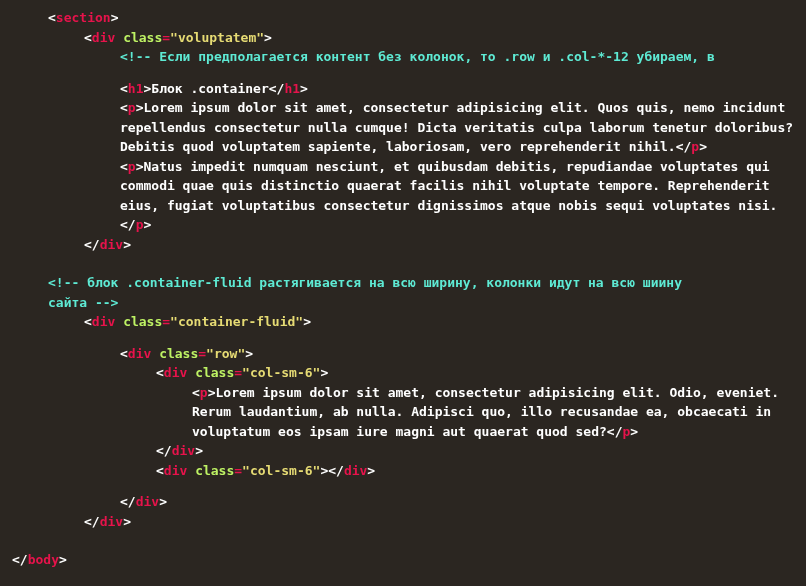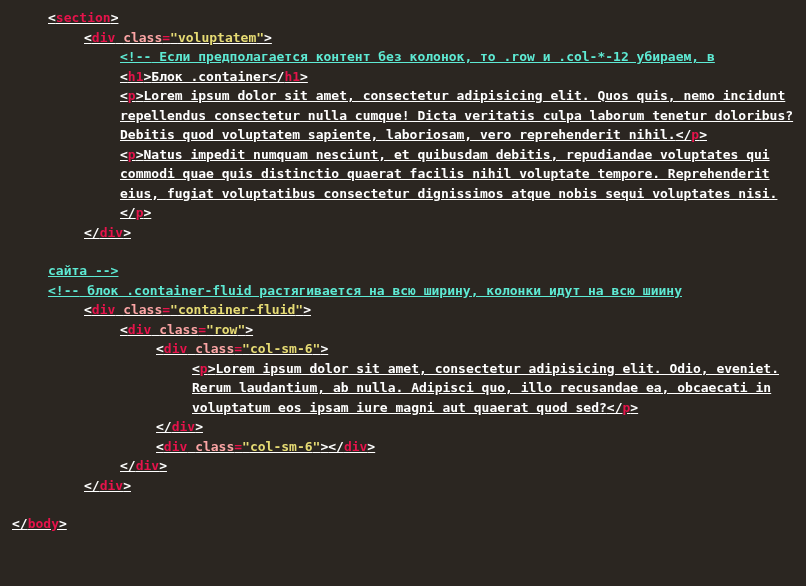--- a/index.html
+++ b/index.html
@@ -14,34 +14,33 @@
     width: 806px;
     height: 586px;
     overflow: hidden;
   }
   .editor {
     padding: 8px 0 8px 8px;
     white-space: normal;
   }
   .line {
     display: block;
-    text-decoration: underline;
   }
   .i0 { padding-left: 4px; }
   .i1 { padding-left: 40px; }
   .i2 { padding-left: 76px; }
-  .i3 { padding-left: 112px; }
+  .i3 { padding-left: 112px; margin-top: 12px; }
   .i4 { padding-left: 148px; }
   .i5 { padding-left: 184px; }
   .wrap3 { padding-left: 112px; }
   .wrap5 { padding-left: 184px; }
 
   .w { color:#fff; }       
   .tag { color:#e6134b; }  
-  .attr { color:#fca5a5; } 
+  .attr { color:#bef264; } 
   .eq { color:#e6134b; }
   .str { color:#e6db74; }  
   .txt { color:#fff; }
   .com { color:#5eead4; }  
   .blank { height: 19px; }
 </style>
 </head>
 <body>
 
 <div class="editor">
@@ -72,24 +71,24 @@
   </div>
 
   <div class="line i2">
     <span class="w">&lt;/</span><span class="tag">div</span><span class="w">&gt;</span>
   </div>
 
 
   <div class="line blank"></div>
 
   <div class="line i1 com">
-    <span>сайта </span><span>--&gt;</span>
+    <span>&lt;!--</span><span> блок .container-fluid растягивается на всю ширину, колонки идут на всю шиину</span>
   </div>
   <div class="line i1 com">
-    <span>&lt;!--</span><span> блок .container-fluid растягивается на всю ширину, колонки идут на всю шиину</span>
+    <span>сайта </span><span>--&gt;</span>
   </div>
 
   <div class="line i2">
     <span class="w">&lt;</span><span class="tag">div</span>
     <span class="attr">class</span><span class="eq">=</span><span class="str"><span>"</span><span>container-fluid</span><span>"</span></span><span class="w">&gt;</span>
   </div>
 
   <div class="line i3">
     <span class="w">&lt;</span><span class="tag">div</span>
     <span class="attr">class</span><span class="eq">=</span><span class="str"><span>"</span><span>row</span><span>"</span></span><span class="w">&gt;</span>

